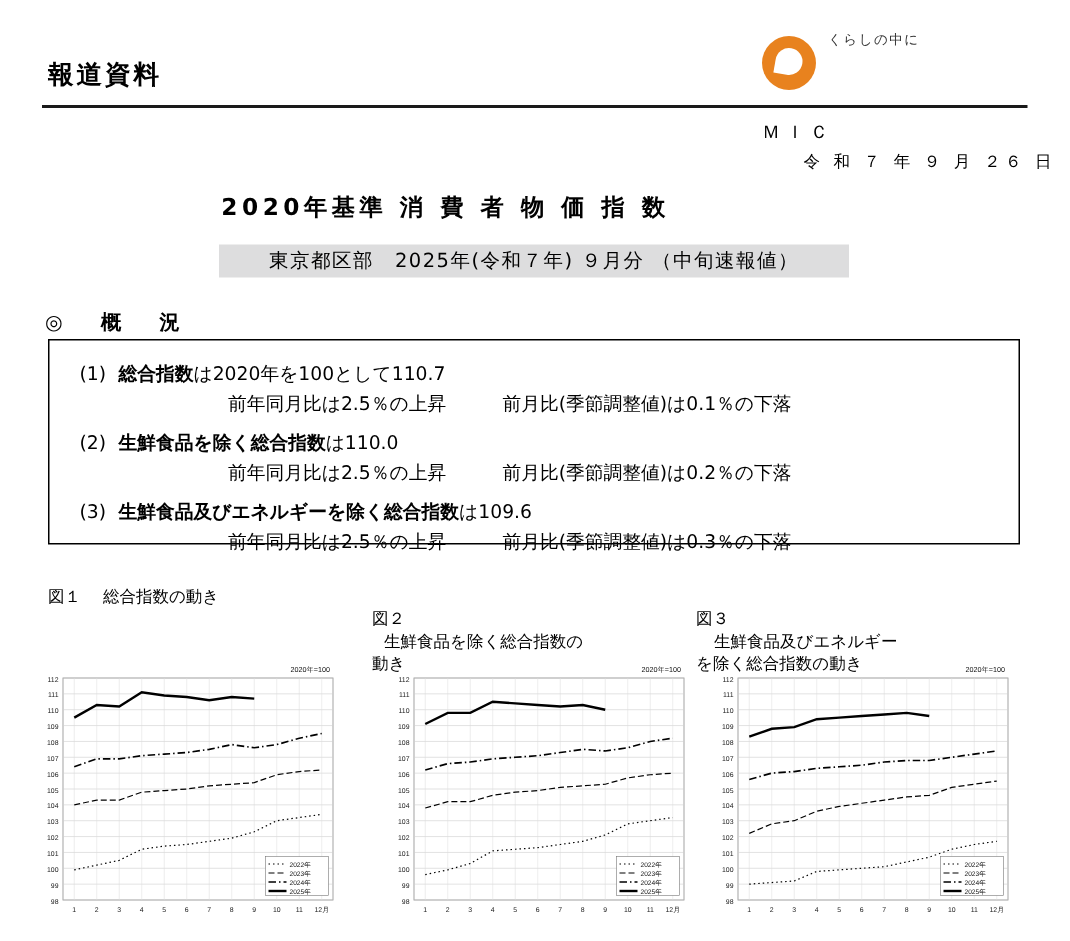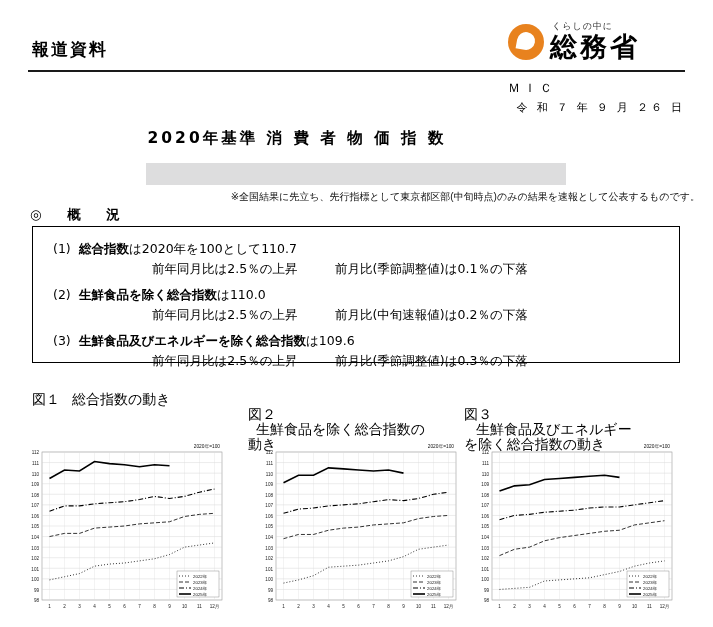--- a/index.html
+++ b/index.html
@@ -47,21 +47,21 @@
     position:absolute;left:508px;top:78px;width:180px;height:22px;
   }
   .mic-abbr{
     position:absolute;left:0;top:2px;font-size:12px;letter-spacing:4px;color:#000000;
   }
   .mic-full{
     position:absolute;left:52px;top:0px;font-size:7.5px;line-height:10px;color:#111;width:135px;
   }
   .date-line{
     position:absolute;left:0;top:100px;width:685px;text-align:right;
-    font-size:11px;letter-spacing:3px;
+    font-size:11px;letter-spacing:3px;padding-left:19px;
   }
 
   
   .doc-title{
     position:absolute;left:0;top:128px;width:594px;text-align:center;
     font-size:15.5px;font-weight:bold;letter-spacing:3px;
     font-family:"DejaVu Sans",sans-serif;
   }
   .subtitle-band{
     position:absolute;left:146px;top:163px;width:420px;height:22px;
@@ -87,68 +87,67 @@
     border:1.5px solid #000;box-sizing:border-box;
   }
   .item{position:absolute;font-size:12.5px;font-family:"DejaVu Sans",sans-serif;}
   .item .num{position:absolute;left:0;top:0;width:26px;}
   .item .l1{position:absolute;left:26px;top:0;white-space:nowrap;}
   .item .l2{position:absolute;left:69px;top:20px;white-space:nowrap;margin-left:30px;}
   .b{font-weight:bold;text-align:center;}
 
   
   .figcap{
-    position:absolute;font-size:14px;line-height:15px;
-    font-family:Liberation Sans, sans-serif;
+    position:absolute;font-size:11px;line-height:15px;
+    font-family:Liberation Mono, monospace;
   }
   .figcap .no{font-weight:normal;}
 
   
   .chart{position:absolute;width:206px;height:180px;}
   .chart svg{display:block;}
 </style>
 </head>
 <body>
 
 <div class="page">
 
   <div class="header">
     <div class="report-title">報道資料</div>
     <div class="header-rule"></div>
 
     <div class="logo-block">
       <div class="logo-mark"></div>
       <div class="logo-sub">くらしの中に</div>
-      <div class="logo-main">総務省</div>
     </div>
 
     <div class="mic-row">
       <div class="mic-abbr">ＭＩＣ</div>
     </div>
 
     <div class="date-line">令 和 ７ 年 ９ 月 ２６ 日</div>
   </div>
 
   <div class="doc-title">2020年基準 消 費 者 物 価 指 数</div>
   <div class="subtitle-band"></div>
-  <div class="note-line">※全国結果に先立ち、先行指標として東京都区部(中旬時点)のみの結果を速報として公表するものです。</div>
+  <div class="subtitle-text">東京都区部　2025年(令和７年) ９月分 （中旬速報値）</div>
 
   <div class="overview-head">◎　概　況</div>
   <div class="box">
 
     <div class="item" style="left:20px;top:14px;">
       <span class="num">(1)</span>
       <span class="l1"><span class="b">総合指数</span><span>は2020年を100として110.7</span></span>
       <span class="l2">前年同月比は2.5％の上昇　　　前月比(季節調整値)は0.1％の下落</span>
     </div>
 
     <div class="item" style="left:20px;top:60px;">
       <span class="num">(2)</span>
       <span class="l1"><span class="b">生鮮食品を除く総合指数</span><span>は110.0</span></span>
-      <span class="l2">前年同月比は2.5％の上昇　　　前月比(中旬速報値)は0.2％の下落</span>
+      <span class="l2">前年同月比は2.5％の上昇　　　前月比(季節調整値)は0.2％の下落</span>
     </div>
 
     <div class="item" style="left:20px;top:106px;">
       <span class="num">(3)</span>
       <span class="l1"><span class="b">生鮮食品及びエネルギーを除く総合指数</span><span>は109.6</span></span>
       <span class="l2">前年同月比は2.5％の上昇　　　前月比(季節調整値)は0.3％の下落</span>
     </div>
   </div>
 
   <div class="figcap" style="left:32px;top:392px;width:190px;">

